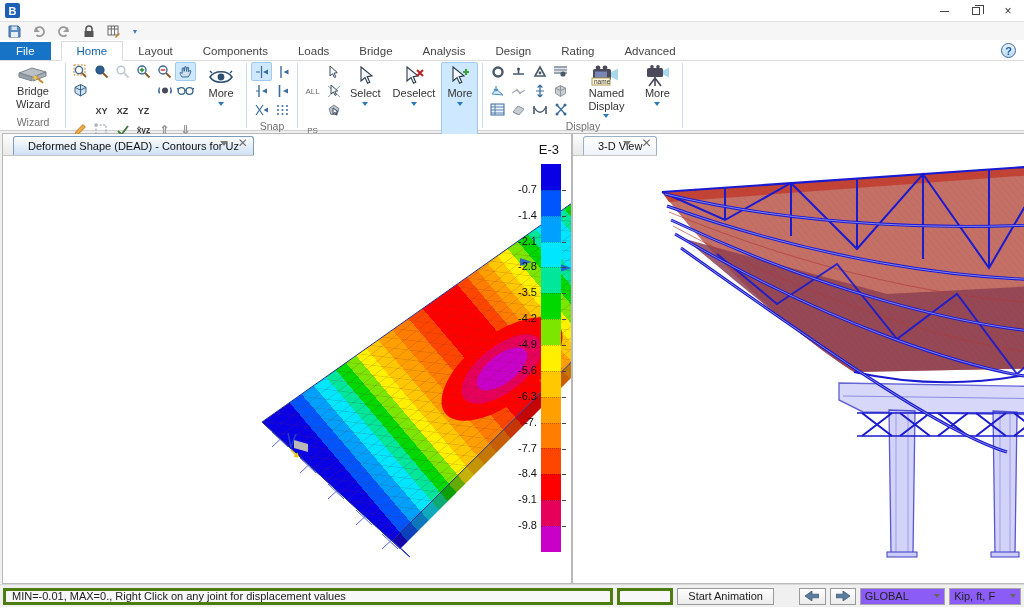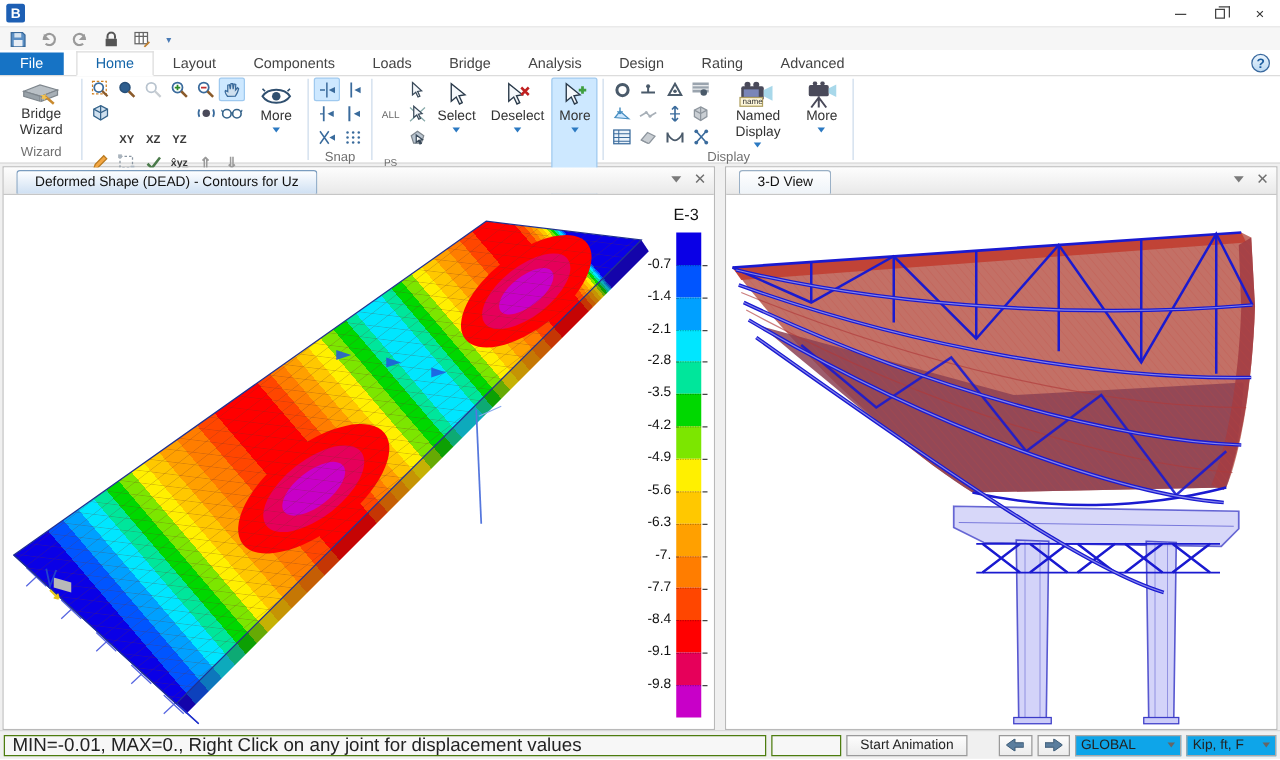--- a/index.html
+++ b/index.html
@@ -55,21 +55,21 @@
     line-height:1.15; text-align:center; }
   .bigbtn.hl { background:#cde8ff; border-color:#9fc9ef; }
   .caret { width:0; height:0; border-left:3.5px solid transparent; border-right:3.5px solid transparent;
     border-top:4px solid #2b79c2; margin-top:2px; }
   .gray-glyph { color:#9a9a9a; font-size:12px; font-weight:bold; }
   .wizard-btn { width:56px; }
   .wizard-btn .lbl { font-size:11px; color:#333; }
 
   
   .workspace { height:453px; background:#f0f0f0; display:flex; padding:2px 2px 0; }
-  .panel { background:#fff; border:1px solid #b9b9b9; display:flex; flex-direction:column; }
+  .panel { background:#fff; border:1px solid #b9b9b9; display:flex; flex-direction:row; }
   .panel-left { width:570px; }
   .splitter { width:10px; background:#f0f0f0; }
   .panel-right { flex:1; }
   .panel-tabbar { height:22px; background:linear-gradient(#fdfdfd,#e9e9e9); border-bottom:1px solid #c6c6c6;
     display:flex; align-items:flex-end; position:relative; }
   .panel-tab { margin-left:10px; padding:3px 14px 3px; font-size:11px; color:#111;
     border:1px solid #7a9cbf; border-bottom:none; border-radius:3px 3px 0 0;
     background:linear-gradient(#fdfeff,#cfe0f3); }
   .panel-tab.plain { background:linear-gradient(#ffffff,#eef3f8); border-color:#9ab0c6; }
   .panel-tab-icons { position:absolute; right:6px; top:4px; display:flex; gap:10px; align-items:center; }
@@ -82,29 +82,29 @@
   .legend { position:absolute; top:8px; right:0; width:60px; height:420px; }
   .legend-header { text-align:right; padding-right:12px; font-size:13px; color:#111; height:18px; }
   .legend-bar { position:absolute; top:22px; right:10px; width:20px; }
   .legend-band { width:20px; }
   .legend-label { position:absolute; font-size:11px; color:#111; right:34px; white-space:nowrap; }
   .legend-tick { position:absolute; right:5px; width:4px; height:1px; background:#444; }
 
   
   .statusbar { height:23px; background:#f0f0f0; border-top:1px solid #d9d9d9; display:flex;
     align-items:center; padding:0 3px; gap:4px; }
-  .status-field { height:17px; border:1px solid #4d7c0f; background:#f7f7f7; display:flex;
-    align-items:center; padding:0 6px; font-size:15px; color:#222; }
+  .status-field { height:17px; border:3px solid #4d7c0f; background:#f7f7f7; display:flex;
+    align-items:center; padding:0 6px; font-size:11px; color:#222; }
   .status-msg { width:630px; }
   .status-spare { width:58px; }
   .status-btn { height:17px; border:1px solid #9a9a9a; background:linear-gradient(#fdfdfd,#ececec);
     font-size:11px; color:#222; display:flex; align-items:center; justify-content:center; }
   .anim-btn { width:100px; }
   .arrow-btn { width:27px; }
-  .combo { height:17px; border:1px solid #a8a8a8; background:#0ea5e9; font-size:11px; color:#222;
+  .combo { height:17px; border:1px solid #a8a8a8; background:#8b5cf6; font-size:11px; color:#222;
     display:flex; align-items:center; padding:0 4px; justify-content:space-between; }
   .combo-global { width:88px; }
   .combo-units { width:74px; }
   .combo-caret { width:0; height:0; border-left:3.5px solid transparent; border-right:3.5px solid transparent;
     border-top:4px solid #666; }
   svg { display:block; }
 </style>
 </head>
 <body>
 

